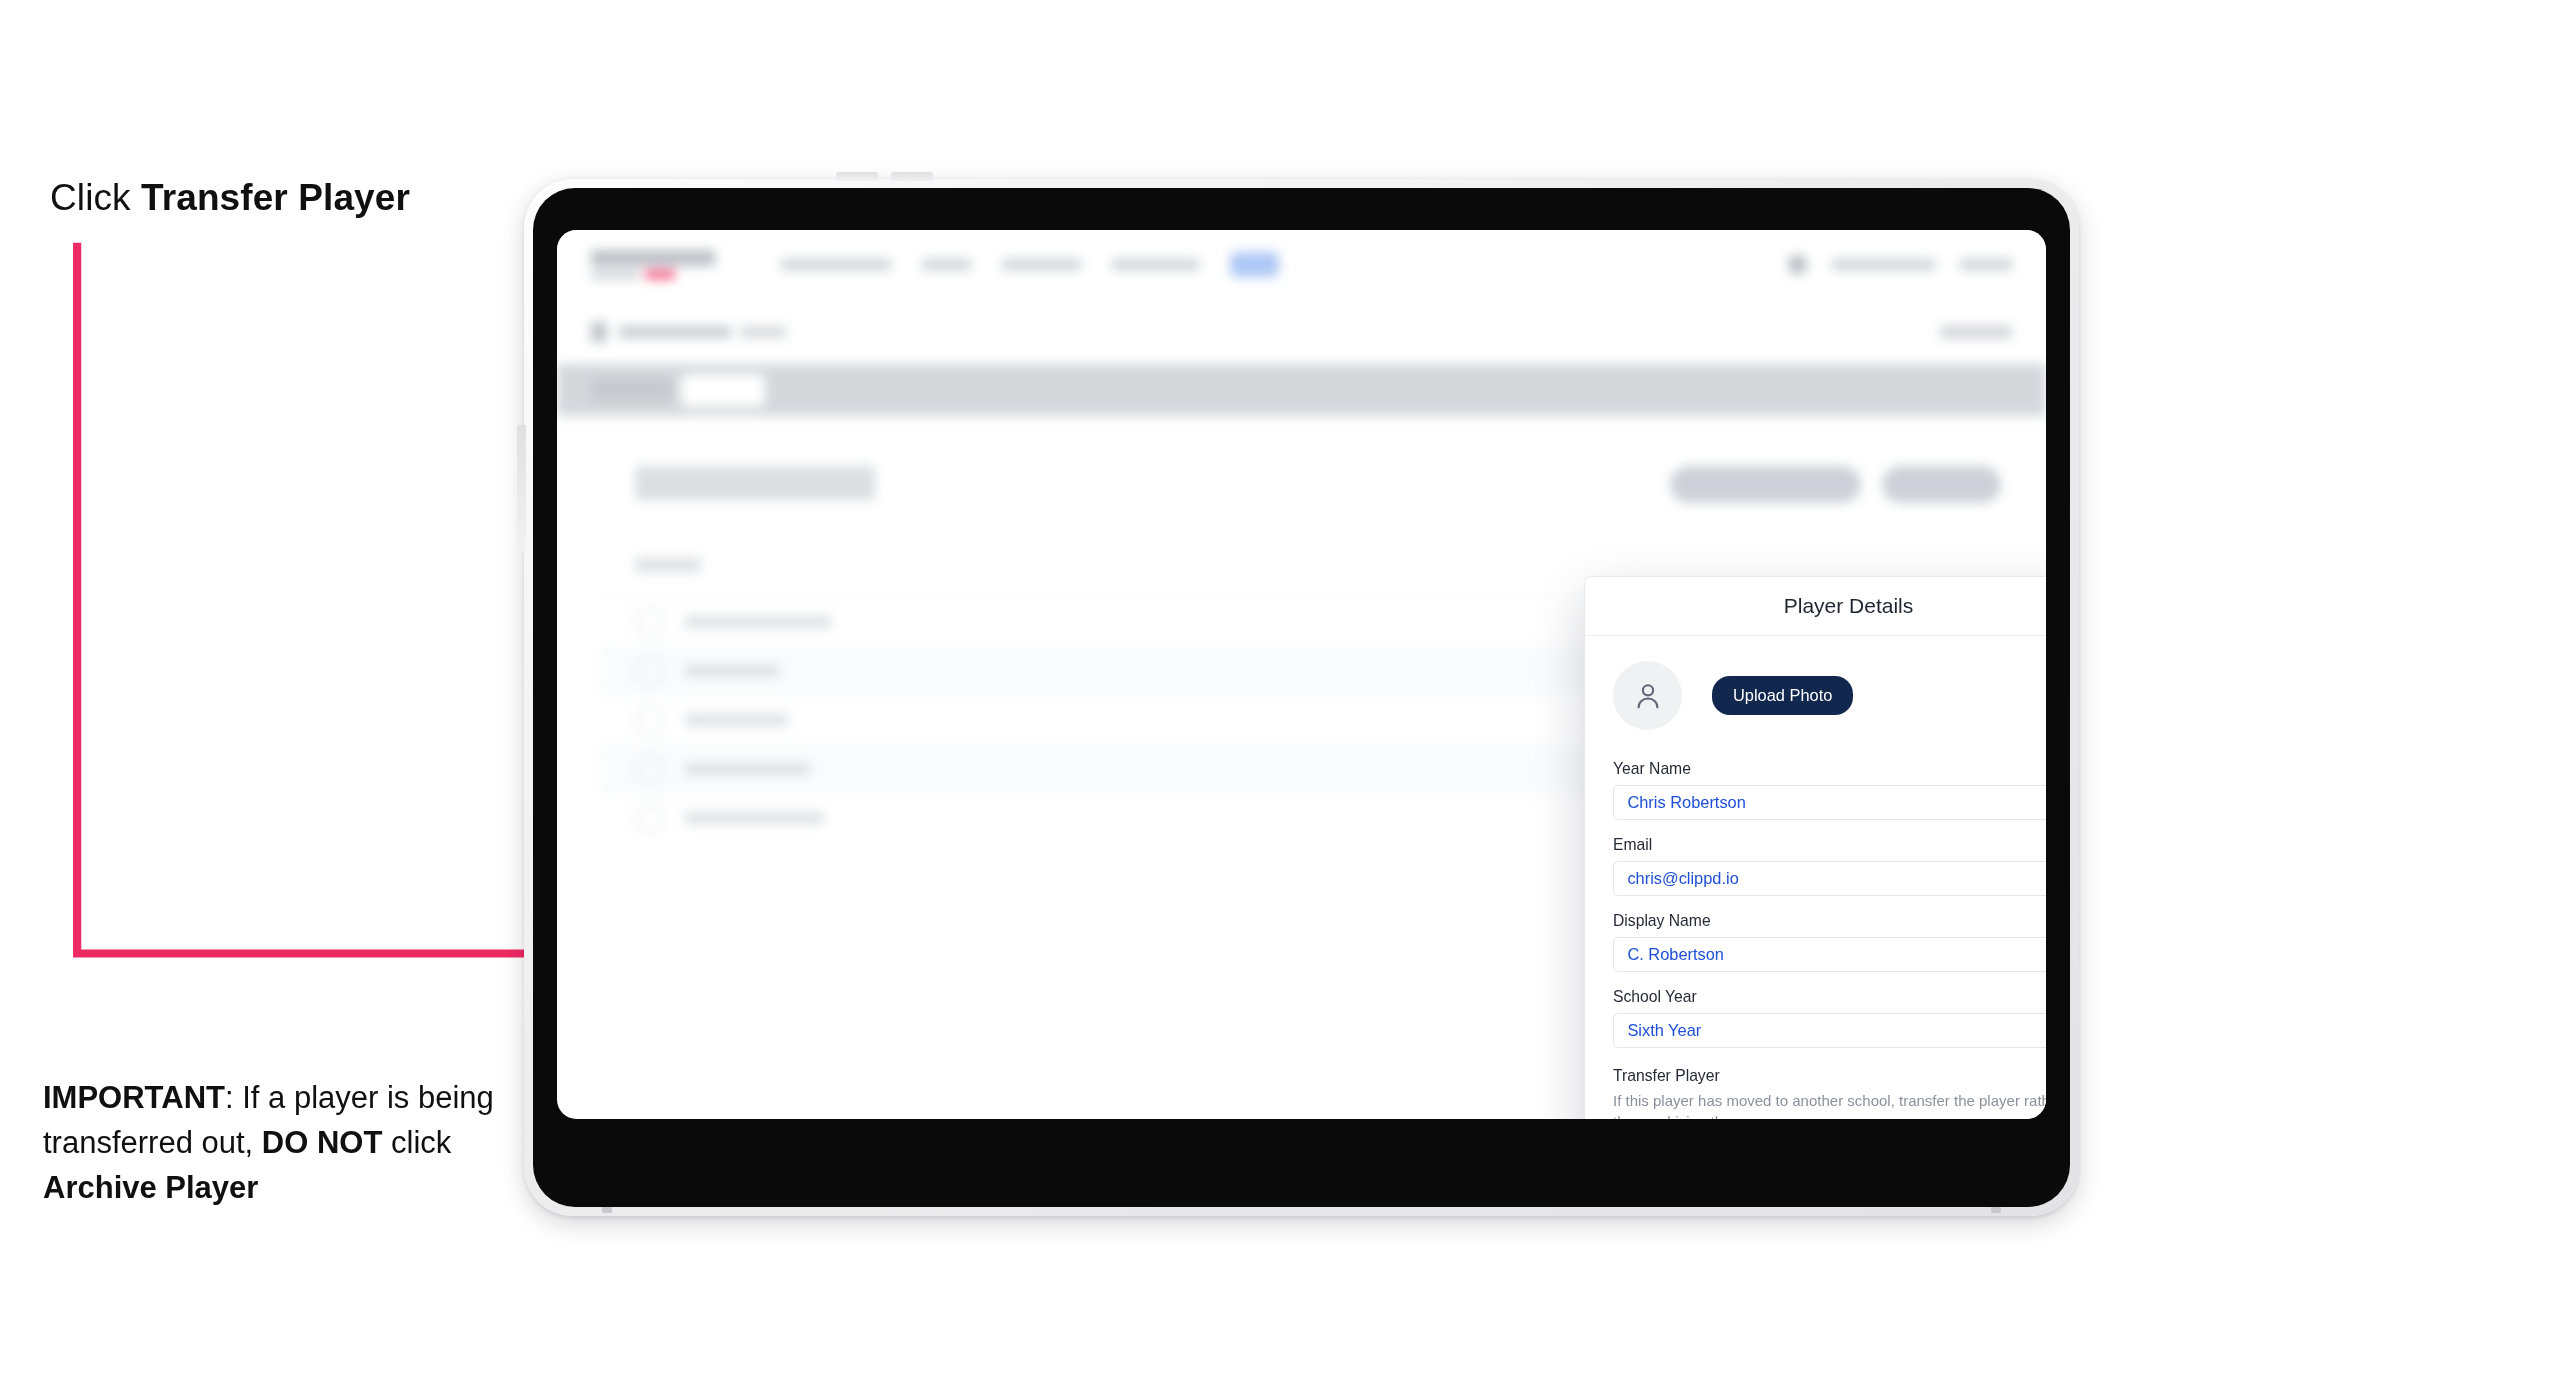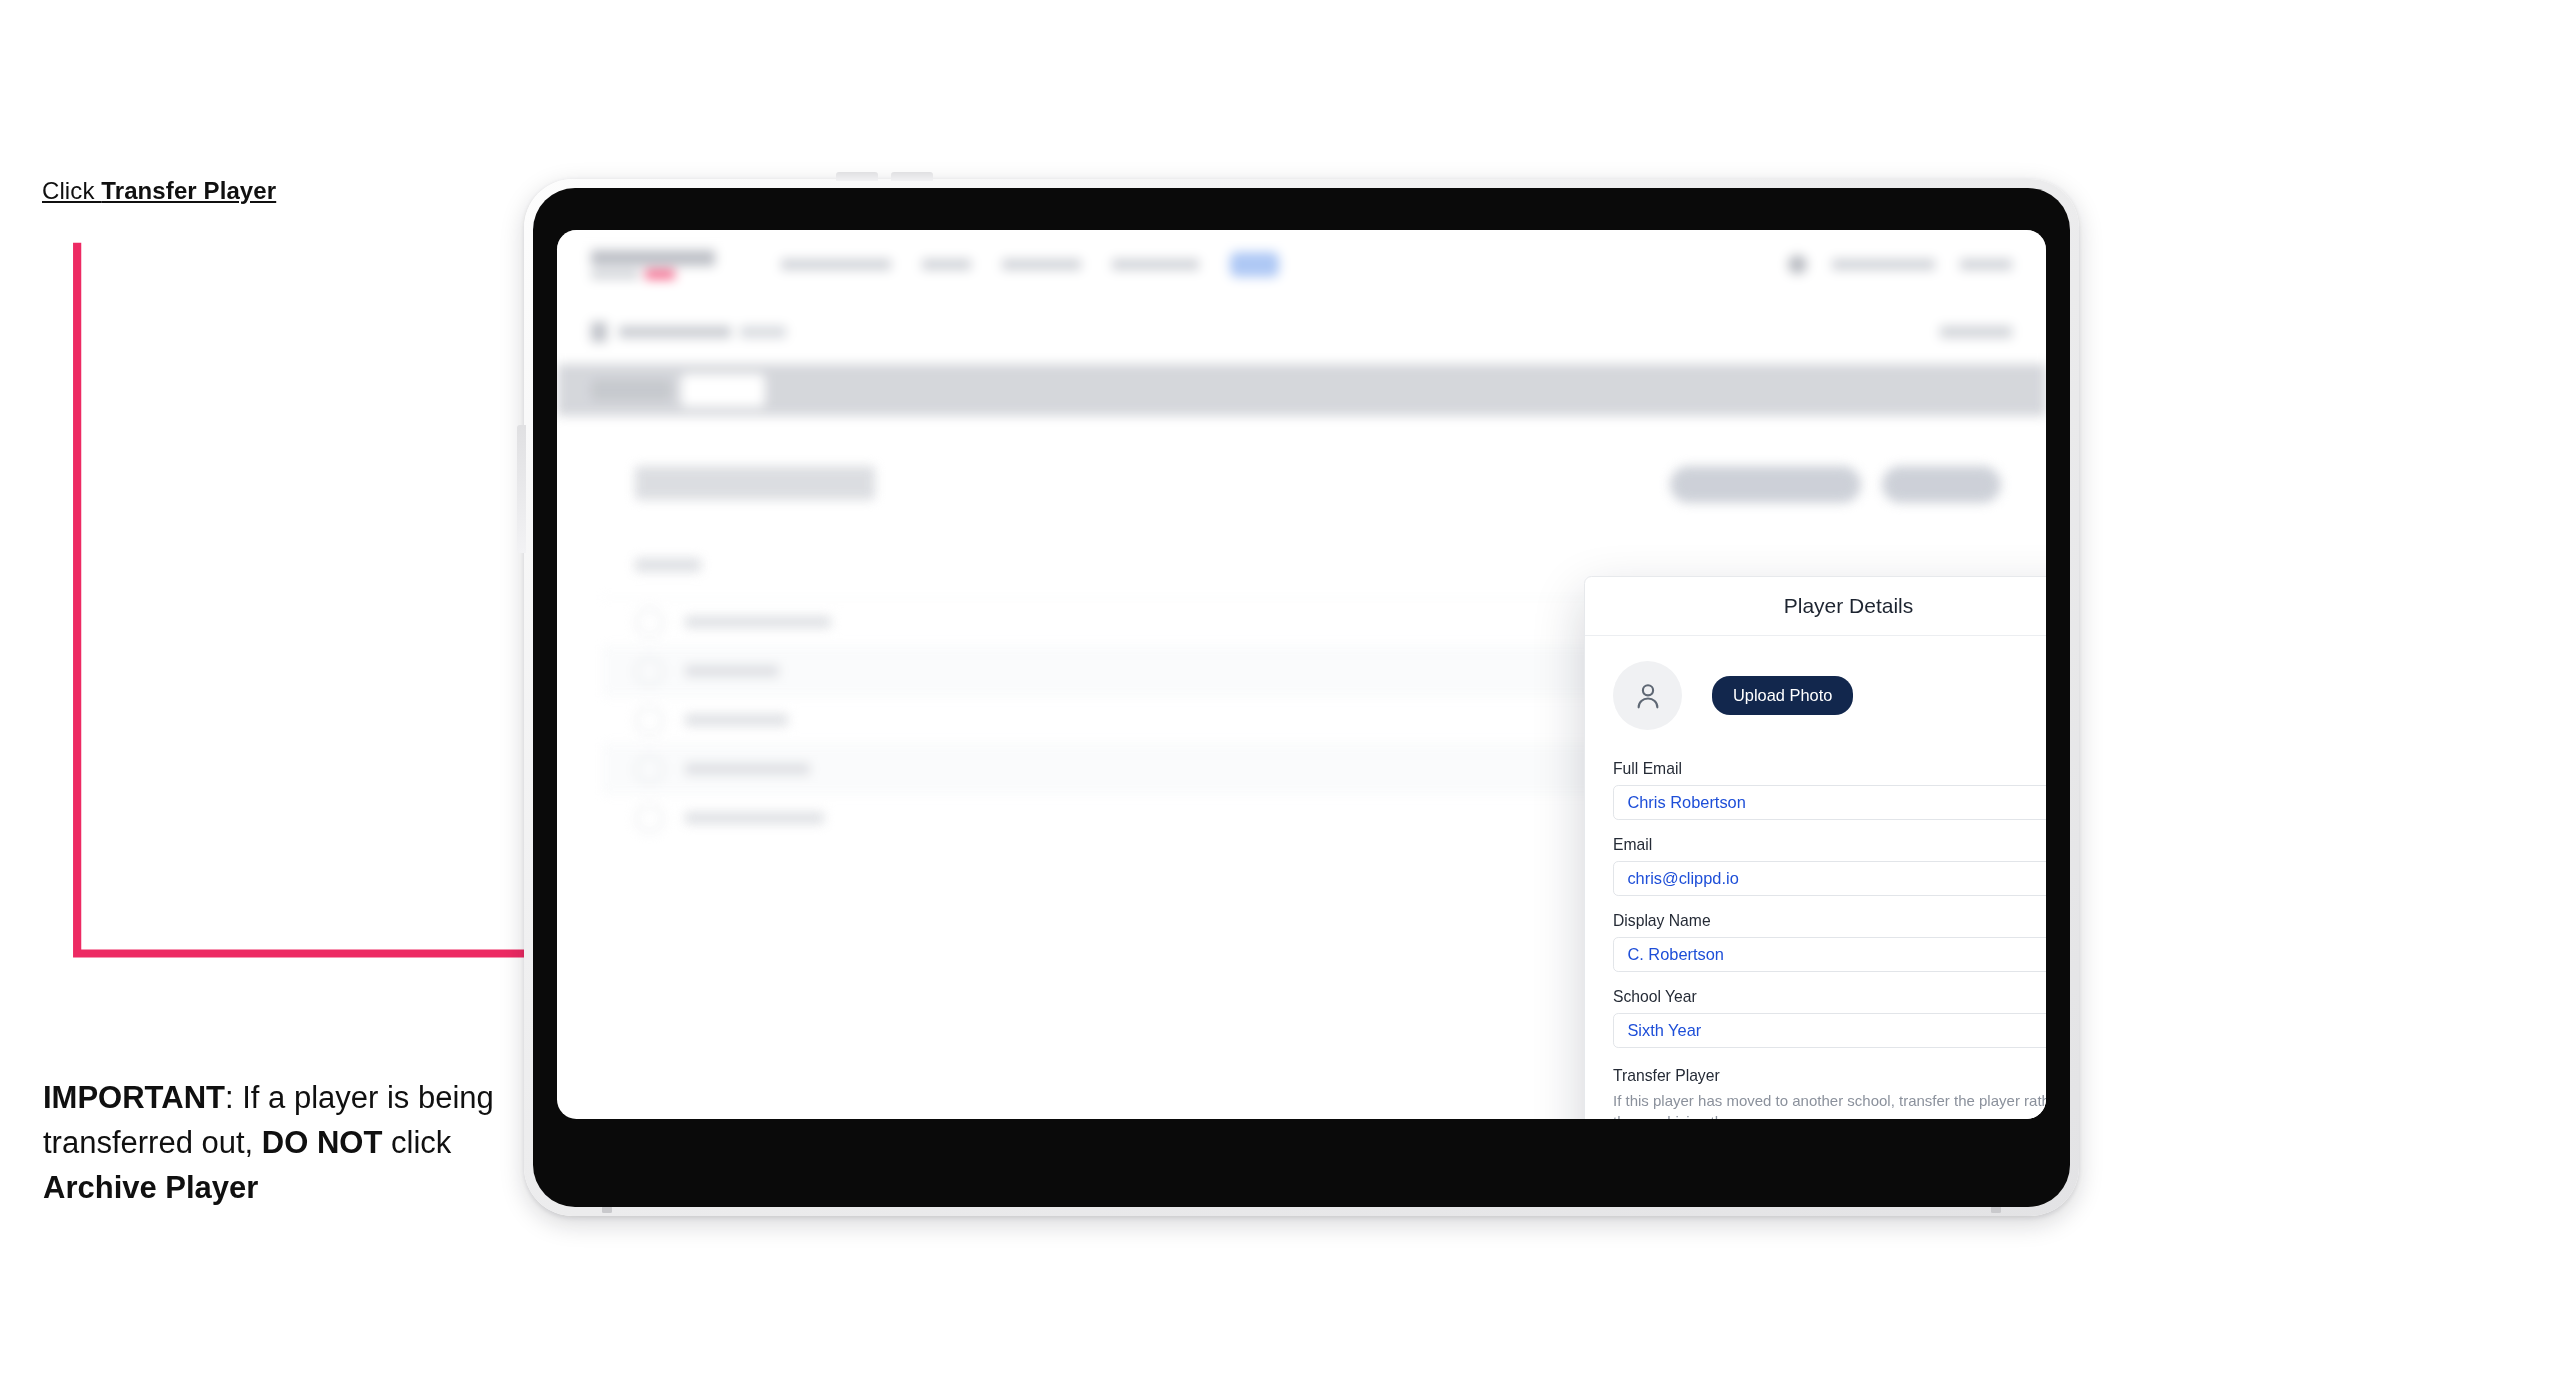--- a/index.html
+++ b/index.html
@@ -5,21 +5,21 @@
   html,body{margin:0;padding:0;}
   body{
     width:2576px;height:1386px;
     background:#ffffff;
     font-family:"Liberation Sans", sans-serif;
     overflow:hidden;position:relative;
   }
 
   
   .annot{position:absolute;color:#101010;}
-  #annot-top{left:42px;top:177px;font-size:24px;letter-spacing:0.1px;white-space:nowrap;text-decoration:underline;}
+  #annot-top{left:50px;top:177px;font-size:37px;letter-spacing:0.1px;white-space:nowrap;}
   #annot-bottom{left:43px;top:1076px;font-size:31px;line-height:1.45;width:477px;}
   .annot b{font-weight:700;}
 
   
   #arrow{position:absolute;left:60px;top:224px;width:962px;height:761px;overflow:visible;}
 
   
   #tablet{
     position:absolute;left:524px;top:179px;width:1555px;height:1037px;
     border-radius:49px;
@@ -235,21 +235,21 @@
             <div id="avatar">
               <svg width="34" height="34" viewBox="0 0 24 24" fill="none" stroke="#5f6874" stroke-width="1.5" stroke-linecap="round">
                 <circle cx="12" cy="8" r="3.6"></circle>
                 <path d="M5.4 20c0-3.6 2.9-6.2 6.6-6.2s6.6 2.6 6.6 6.2"></path>
               </svg>
             </div>
             <button id="upload-btn">Upload Photo</button>
           </div>
 
           <div class="field">
-            <div class="f-label">Full Email</div>
+            <div class="f-label">Year Name</div>
             <input class="f-input" value="Chris Robertson" style="">
           </div>
 
           <div class="field">
             <div class="f-label">Email</div>
             <input class="f-input" value="chris@clippd.io" style="">
           </div>
 
           <div class="field">
             <div class="f-label">Display Name</div>

